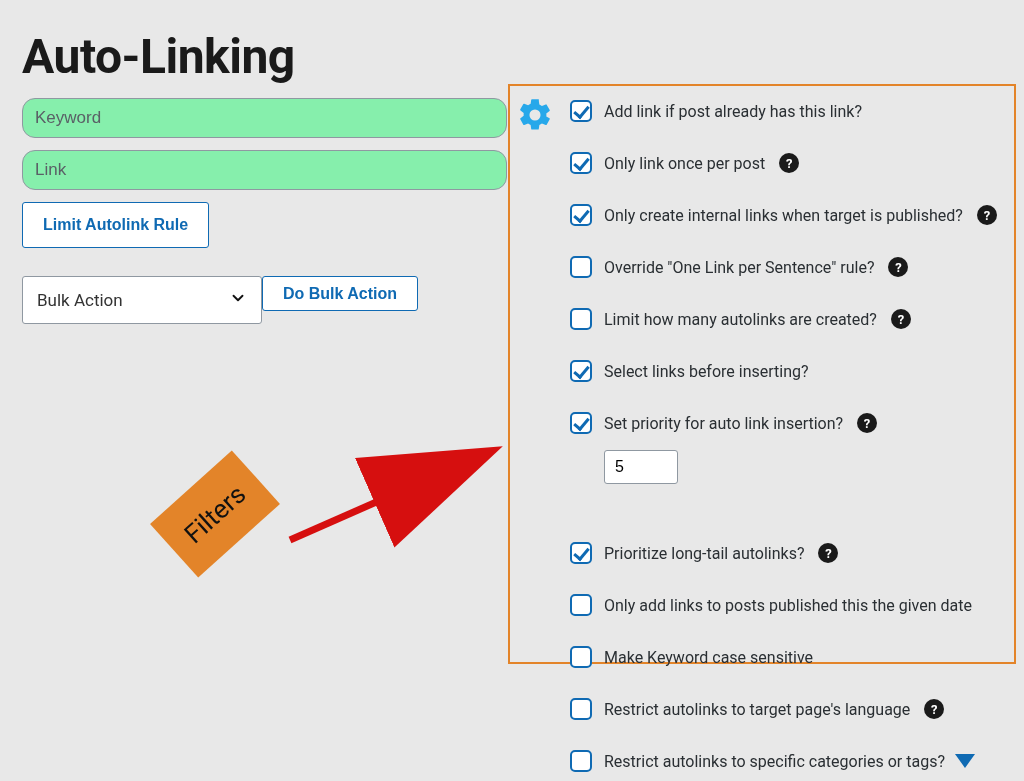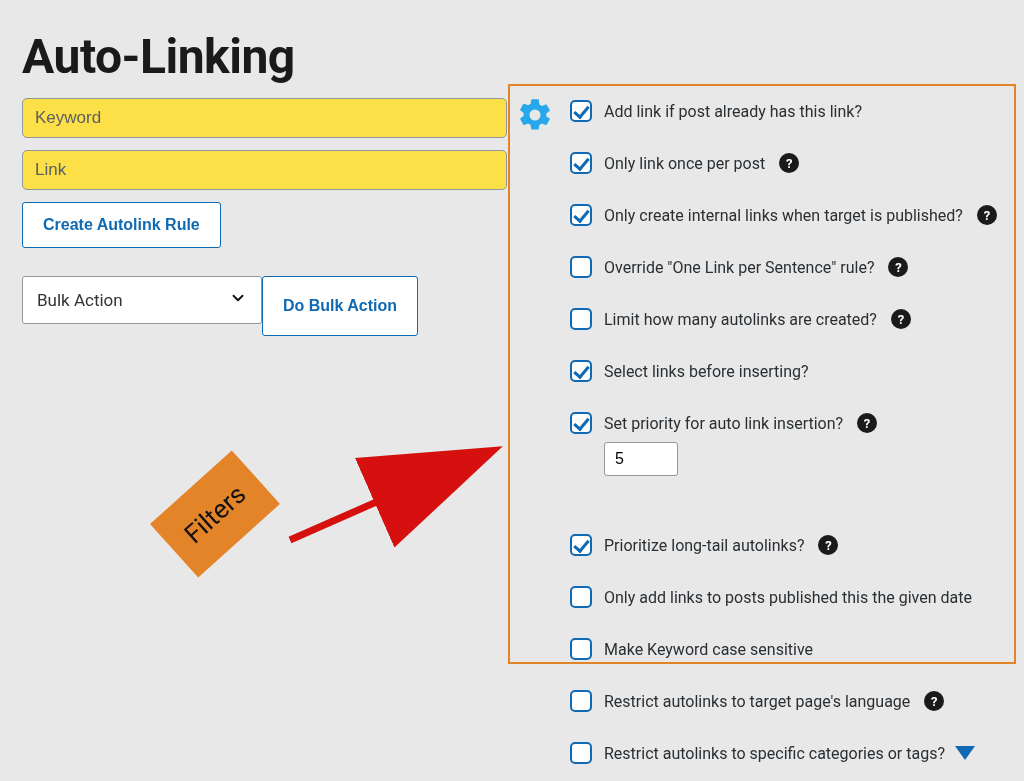--- a/index.html
+++ b/index.html
@@ -19,32 +19,32 @@
     letter-spacing:-0.5px;
     color:#1a1a1a;
     margin:28px 10px 16px 22px;
   }
 
   
   .left-col { position:absolute; left:22px; top:98px; width:485px;}
   .text-input {
     width:485px; height:40px;
     display:block;
-    background:#fde047;
+    background:#86efac;
     border:1px solid #8f98a1;
-    border-radius:5px;
+    border-radius:13px;
     padding:0 12px;
     font-size:17px;
     color:#333;
     margin-bottom:12px;
   }
   .text-input::placeholder { color:#5a6066; font-weight:400 }
   .btn {
     display:inline-flex; align-items:center; justify-content:center;
-    height:60px; padding:0 20px;
+    height:35px; padding:0 20px;
     background:#fff;
     border:1px solid #0f6ab3;
     border-radius:3px;
     color:#0f6ab3;
     font-size:16px; font-weight:600;
     cursor:pointer;
   }
   .bulk-row { margin-top:28px; display:flex; }
   .select-wrap {
     position:relative;
@@ -138,21 +138,21 @@
   }
 </style>
 </head>
 <body>
 
 <h1 class="page-title">Auto-Linking</h1>
 
 <div class="left-col">
   <input class="text-input" type="text" placeholder="Keyword" style="">
   <input class="text-input" type="text" placeholder="Link" style="">
-  <button class="btn" style="height:46px">Create Autolink Rule</button>
+  <button class="btn" style="height:46px">Limit Autolink Rule</button>
 
   <div class="bulk-row">
     <div class="select-wrap">
       <span>Bulk Action</span>
       <span class="chev">
         <svg width="18" height="18" viewBox="0 0 24 24" fill="none" stroke="#111" stroke-width="2.5" stroke-linecap="round" stroke-linejoin="round">
             <polyline points="6 9 12 15 18 9"></polyline>
           </svg>
       </span>
     </div>
@@ -202,21 +202,21 @@
     </div>
     <div class="opt-row">
       <input type="checkbox" class="cb" style="">
       <span>Limit how many autolinks are created?</span>
       <span class="help">?</span>
     </div>
     <div class="opt-row">
       <input type="checkbox" class="cb" checked="" style="">
       <span>Select links before inserting?</span>
     </div>
-    <div class="opt-row" style="margin-bottom:18px">
+    <div class="opt-row" style="margin-bottom:26px">
       <input type="checkbox" class="cb" checked="" style="">
       <span>Set priority for auto link insertion?</span>
       <span class="help">?</span>
     </div>
     <div class="opt-sub">
       <input class="num-input" type="text" value="5" style="">
     </div>
 
     <div class="opt-row">
       <input type="checkbox" class="cb" checked="" style="">

